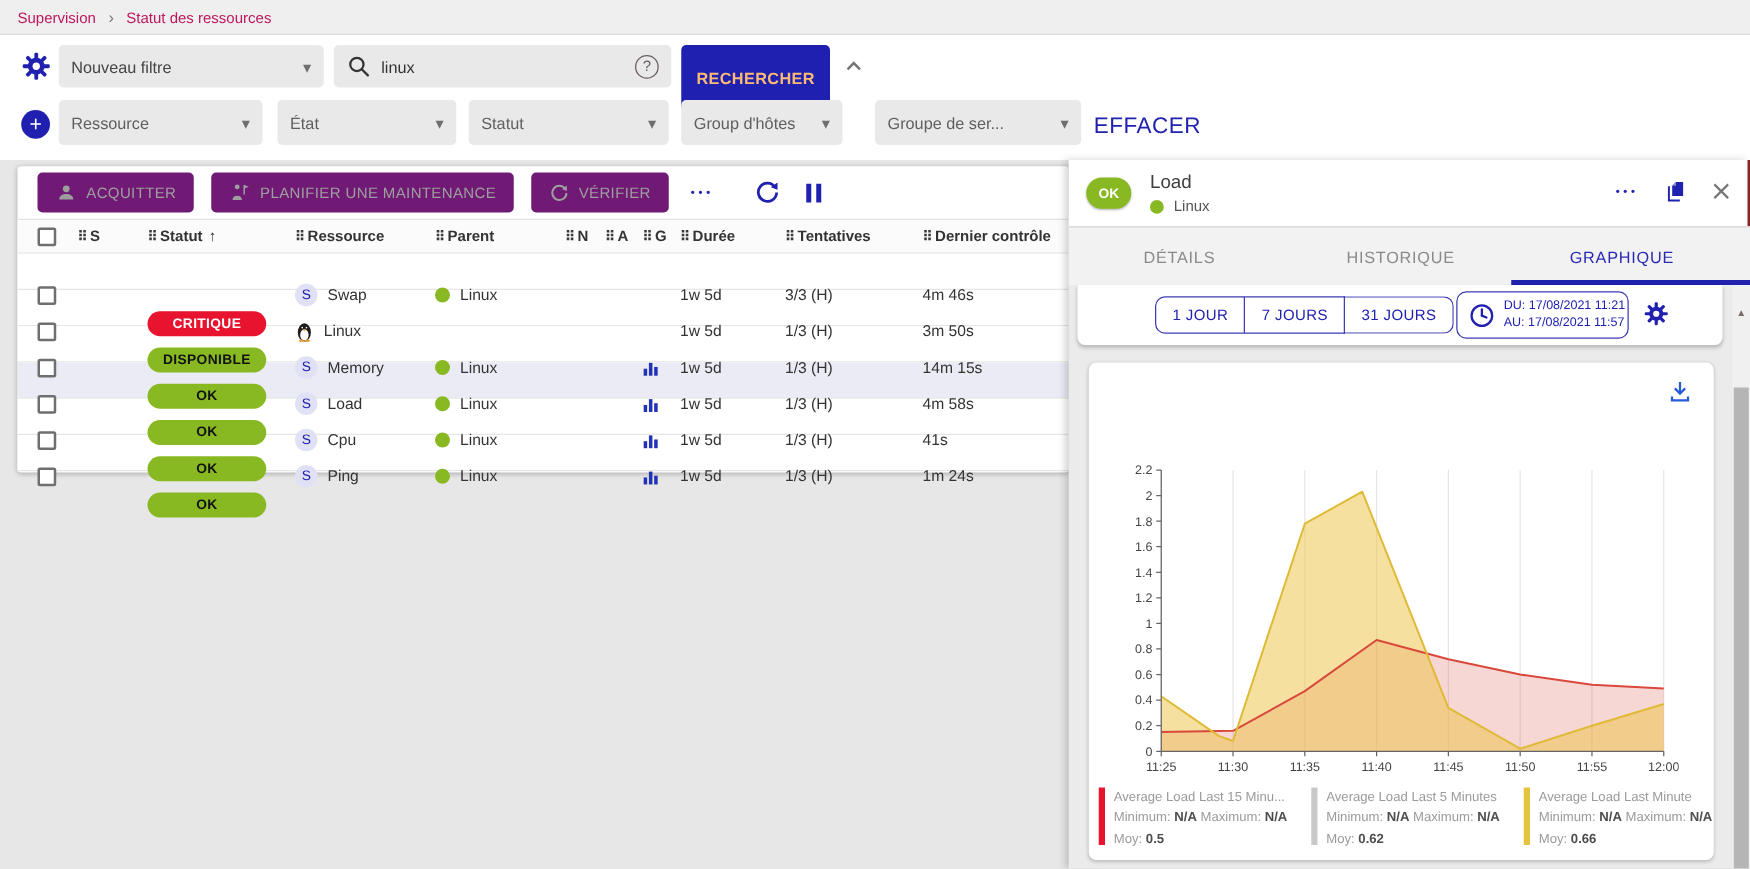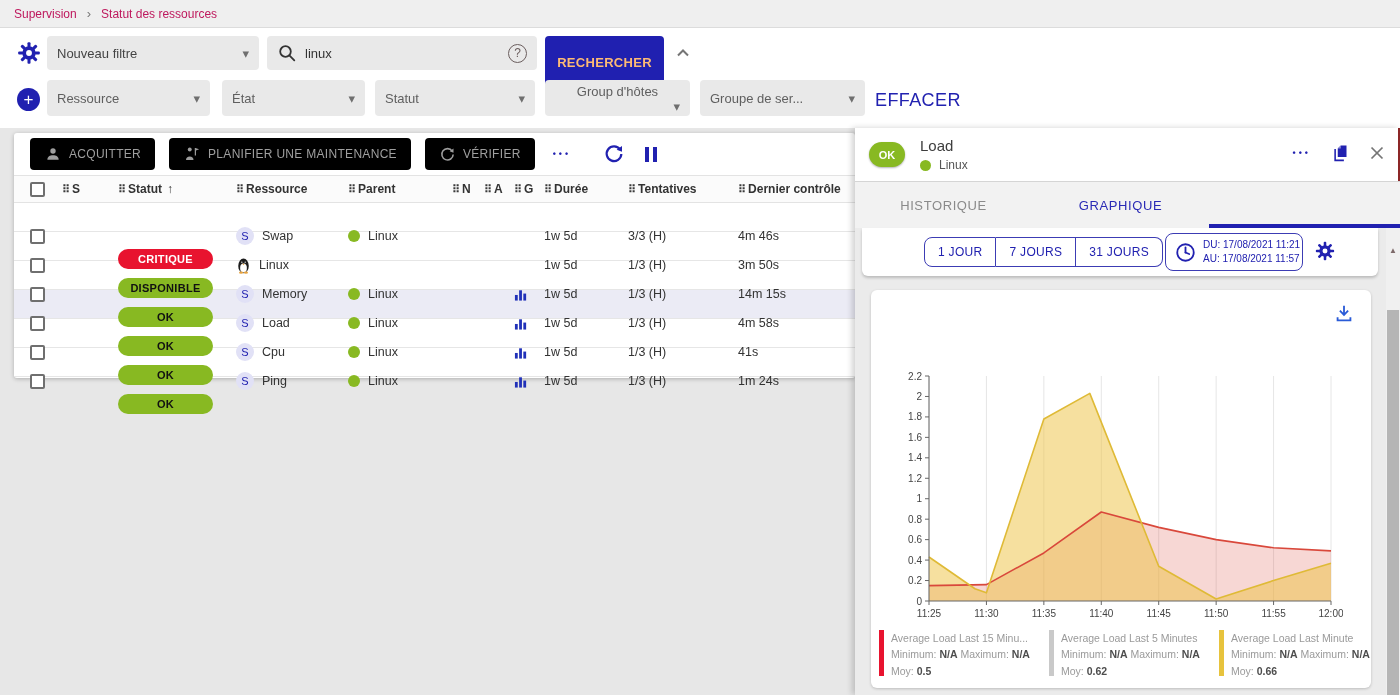--- a/index.html
+++ b/index.html
@@ -24,21 +24,21 @@
   .help-circle { width:19px; height:19px; border:1.5px solid #6b5e5e; border-radius:50%; color:#6b5e5e; font-size:12px; display:flex; align-items:center; justify-content:center; margin-left:auto; }
   .search-btn { left:545px; top:8px; width:119px; height:52px; background:#2020b0; color:#fdba74; border:none; border-radius:4px; font-size:13px; font-weight:bold; letter-spacing:0.3px; cursor:pointer; font-family:"Liberation Sans", sans-serif; }
   .collapse-caret { left:674px; top:16px; }
   .plus-btn { left:17px; top:60px; width:23px; height:23px; background:#2020b0; border-radius:50%; color:#fff; font-size:17px; display:flex; align-items:center; justify-content:center; cursor:pointer; }
   .crit-chip { top:52px; height:36px; color:#5f5f5f; }
   .clear-btn { left:875px; top:62px; font-size:18px; color:#2222b0; letter-spacing:0.4px; cursor:pointer; background:none; border:none; font-family:"Liberation Sans", sans-serif; }
 
   
   .table-card { left:14px; top:133px; width:841px; height:245px; background:#fff; border-radius:3px; box-shadow:0 1px 4px rgba(0,0,0,0.25); }
   .list-toolbar { display:flex; align-items:center; gap:14px; height:42px; padding:0 0 0 16px; }
-  .tb-btn { height:32px; background:#000000; border:none; border-radius:4px; color:#9f9f9f; font-size:12px; letter-spacing:0.3px; display:flex; align-items:center; gap:7px; padding:0 14px; font-family:"Liberation Sans", sans-serif; }
+  .tb-btn { height:32px; background:#701a75; border:none; border-radius:4px; color:#9f9f9f; font-size:12px; letter-spacing:0.3px; display:flex; align-items:center; gap:7px; padding:0 14px; font-family:"Liberation Sans", sans-serif; }
   .more-dots { color:#2121b0; font-size:9px; font-weight:bold; letter-spacing:3px; margin-left:4px; cursor:pointer; }
   .pause-icon { display:flex; gap:4px; cursor:pointer; margin-left:6px; }
   .pause-icon i { width:4px; height:15px; background:#2121b0; display:block; }
 
   .grid-cols { display:grid; grid-template-columns:48px 56px 118px 112px 104px 32px 30px 30px 84px 110px 1fr; align-items:center; }
   .thead { height:28px; background:#fbfbfb; border-top:1px solid #e3e3e3; border-bottom:1px solid #e3e3e3; font-size:12px; font-weight:bold; color:#333; }
   .th { display:flex; align-items:center; gap:3px; }
   .grip { font-size:11px; color:#3a3a3a; letter-spacing:-1px; cursor:grab; }
   .sort-arrow { font-size:12px; color:#333; margin-left:2px; }
   .trow { height:29px; border-bottom:1px solid #e6e6e6; font-size:12.5px; color:#333; background:#fff; }
@@ -148,21 +148,21 @@
         <span class="dd-arrow">▾</span>
     </div>
     <div class="abs select-box crit-chip" style="left:222px; width:143px;">
       <span>État</span>
         <span class="dd-arrow">▾</span>
     </div>
     <div class="abs select-box crit-chip" style="left:375px; width:160px;">
       <span>Statut</span>
         <span class="dd-arrow">▾</span>
     </div>
-    <div class="abs select-box crit-chip" style="left:545px; width:145px;flex-direction:column;">
+    <div class="abs select-box crit-chip" style="left:545px; width:129px;">
       <span>Group d'hôtes</span>
         <span class="dd-arrow">▾</span>
     </div>
     <div class="abs select-box crit-chip" style="left:700px; width:165px;">
       <span>Groupe de ser...</span>
         <span class="dd-arrow">▾</span>
     </div>
     <button class="abs clear-btn">EFFACER</button>
   </div>
 
@@ -440,20 +440,21 @@
             <svg width="18" height="18" viewBox="0 0 18 18">
               <line x1="3.5" y1="3.5" x2="14.5" y2="14.5" stroke="#757575" stroke-width="1.7"></line>
               <line x1="14.5" y1="3.5" x2="3.5" y2="14.5" stroke="#757575" stroke-width="1.7"></line>
             </svg>
           </span>
       </div>
     </div>
     <div class="abs panel-edge-indicator"></div>
 
     <div class="abs tab-bar">
+      <div class="tab">DÉTAILS</div>
       <div class="tab">HISTORIQUE</div>
       <div class="tab active">GRAPHIQUE</div>
     </div>
     <div class="abs tab-underline"></div>
 
     <div class="abs time-card">
       <div class="abs range-group">
         <button class="range-btn">1 JOUR</button>
         <button class="range-btn">7 JOURS</button>
         <button class="range-btn">31 JOURS</button>

